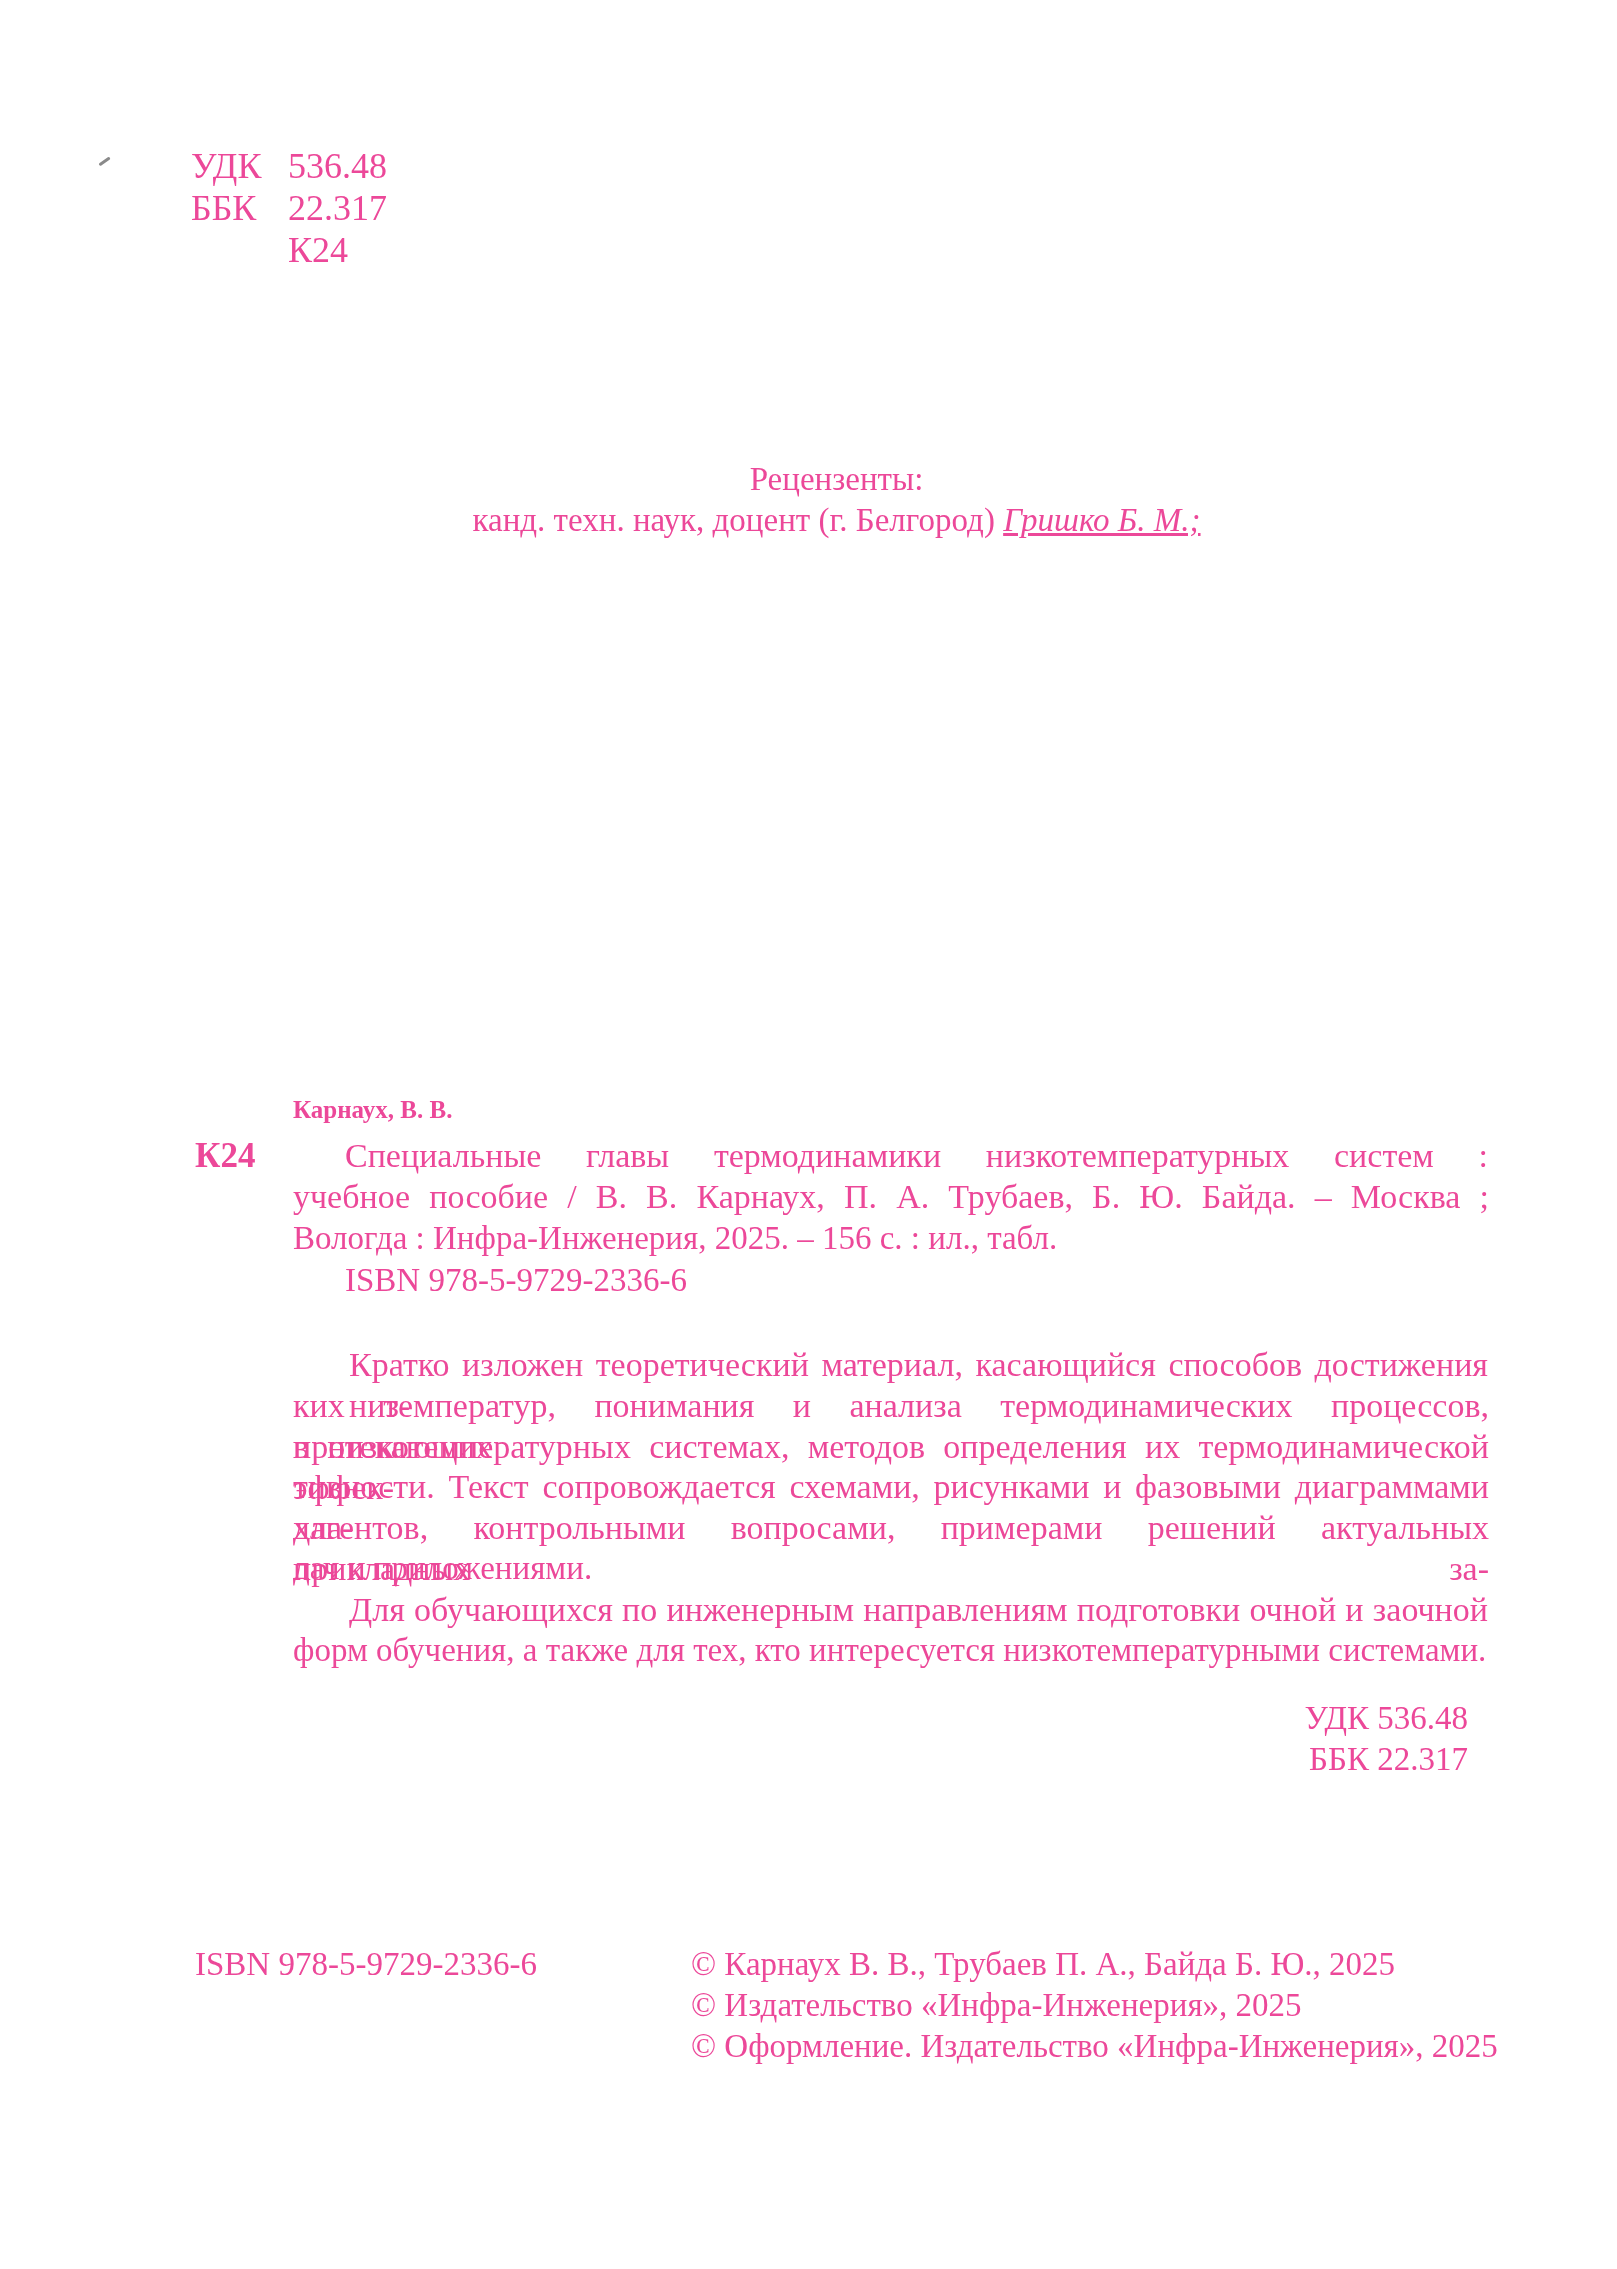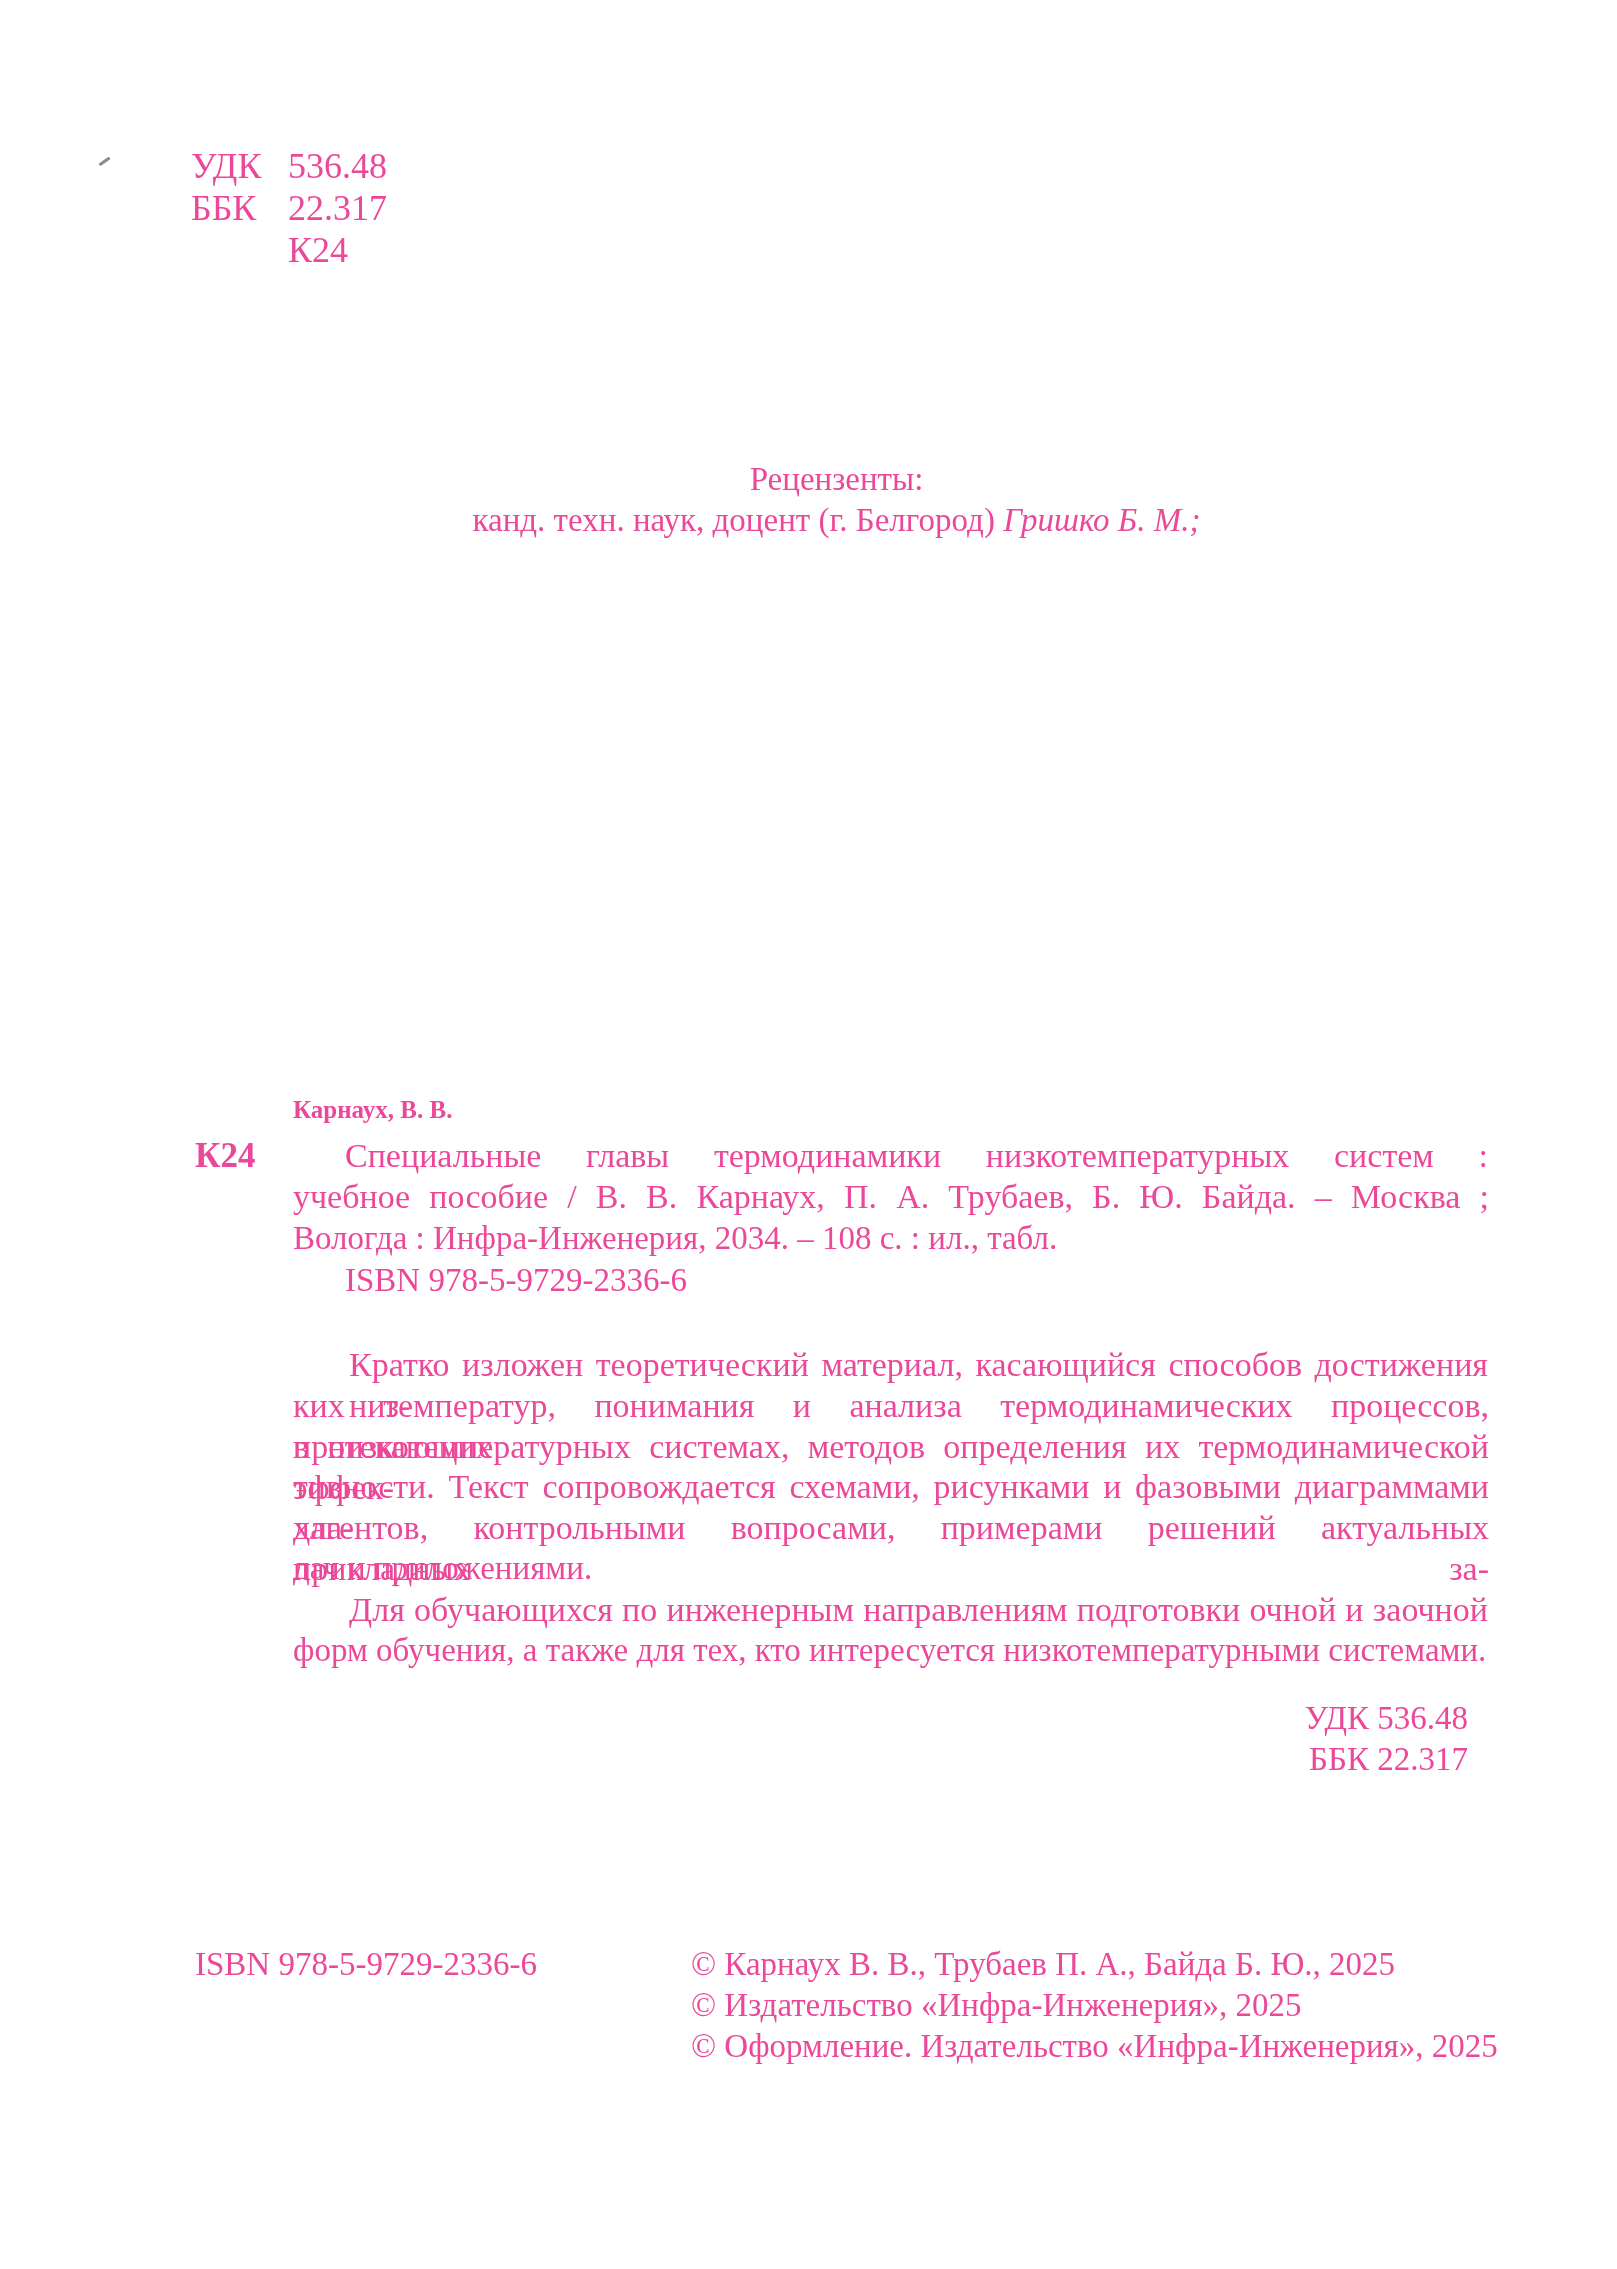--- a/index.html
+++ b/index.html
@@ -20,21 +20,21 @@
   .t   { font-size: 33px; line-height: 41px; white-space: nowrap; }
   .tw  { font-size: 34px; line-height: 41px; white-space: normal; }
   .just {
     text-align: justify;
     text-align-last: justify;
     white-space: normal;
   }
   .center { text-align: center; }
   .right  { text-align: right; }
   .bold   { font-weight: bold; }
-  .it     { font-style: italic; }
+  .it     { font-style: italic; text-decoration: underline; }
   .codes-size { font-size: 36px; line-height: 42px; }
   .artifact {
     width: 12.7px; height: 2.7px;
     background: #8a8a8a;
     transform: rotate(-35deg);
     border-radius: 1.8px;
   }
   .code-label { display: inline-block; width: 97px; }
 </style>
 </head>
@@ -53,21 +53,21 @@
   <div class="abs center" style="left:293px; top:459px; width:1087px;">
     <div class="t" style="white-space:normal;">Рецензенты:</div>
     <div class="t" style="white-space:normal;"><span>канд. техн. наук, доцент (г. Белгород) </span><span class="it">Гришко Б. М.;</span></div>
   </div>
 
   <div class="abs t bold" style="left:293px; top:1089px; font-size:25px;">Карнаух, В. В.</div>
 
   <div class="abs t bold" style="left:195px; top:1135px; font-size:35px;">К24</div>
   <div class="abs tw just" style="left:345px; top:1135px; width:1143px;">Специальные главы термодинамики низкотемпературных систем :</div>
   <div class="abs tw just" style="left:293px; top:1176px; width:1196px;">учебное пособие / В. В. Карнаух, П. А. Трубаев, Б. Ю. Байда. – Москва ;</div>
-  <div class="abs t" style="left:293px; top:1218px;">Вологда : Инфра-Инженерия, 2034. – 108 с. : ил., табл.</div>
+  <div class="abs t" style="left:293px; top:1218px;">Вологда : Инфра-Инженерия, 2025. – 156 с. : ил., табл.</div>
   <div class="abs t" style="left:345px; top:1260px;">ISBN 978-5-9729-2336-6</div>
 
   <div class="abs tw just" style="left:349px; top:1344px; width:1139px;">Кратко изложен теоретический материал, касающийся способов достижения низ-</div>
   <div class="abs tw just" style="left:293px; top:1426px; width:1196px;">в низкотемпературных системах, методов определения их термодинамической эффек-</div>
   <div class="abs tw just" style="left:293px; top:1385px; width:1196px;">ких температур, понимания и анализа термодинамических процессов, протекающих</div>
   <div class="abs tw just" style="left:293px; top:1466px; width:1196px;">тивности. Текст сопровождается схемами, рисунками и фазовыми диаграммами хла-</div>
   <div class="abs tw just" style="left:293px; top:1507px; width:1196px;">дагентов, контрольными вопросами, примерами решений актуальных прикладных за-</div>
   <div class="abs t" style="left:293px; top:1548px;">дач и приложениями.</div>
 
   <div class="abs tw just" style="left:349px; top:1589px; width:1139px;">Для обучающихся по инженерным направлениям подготовки очной и заочной</div>

